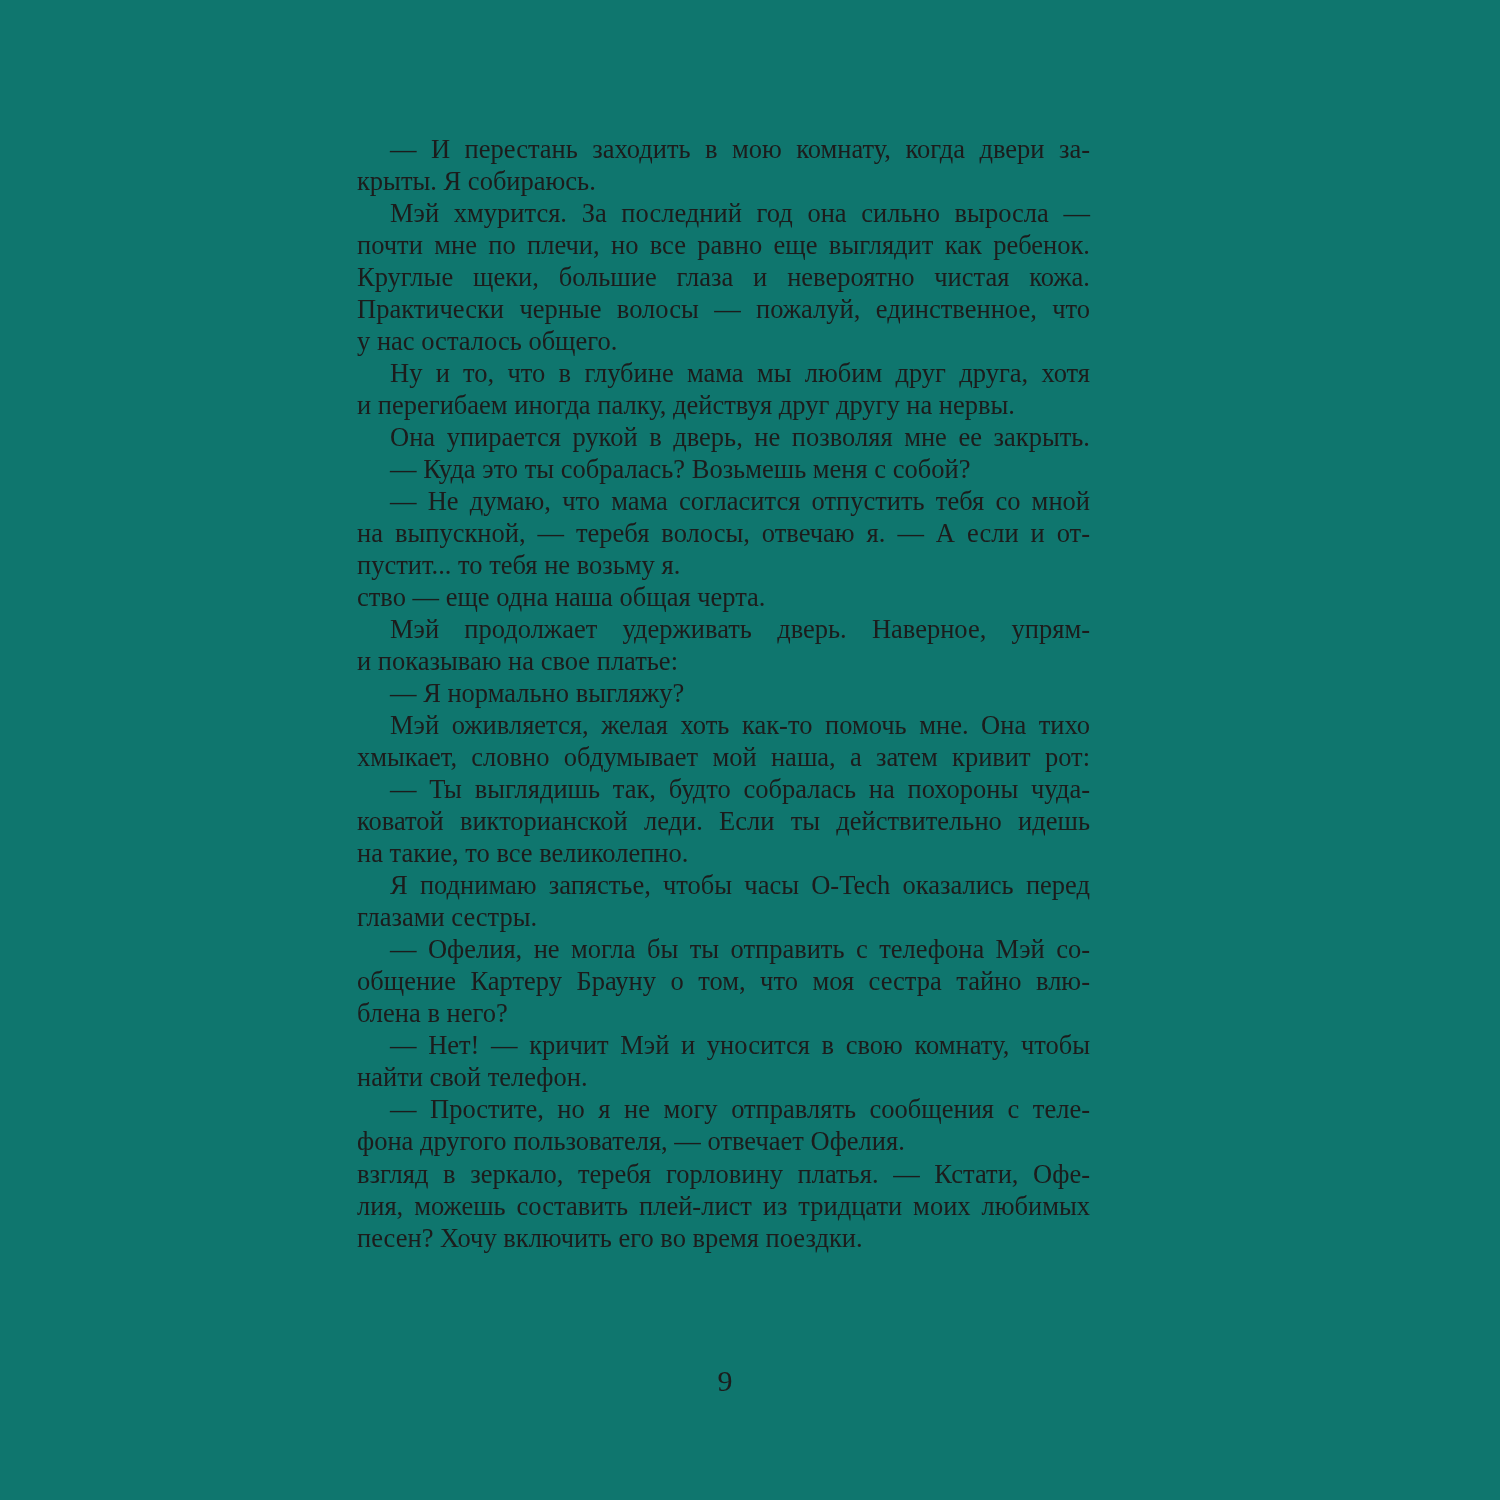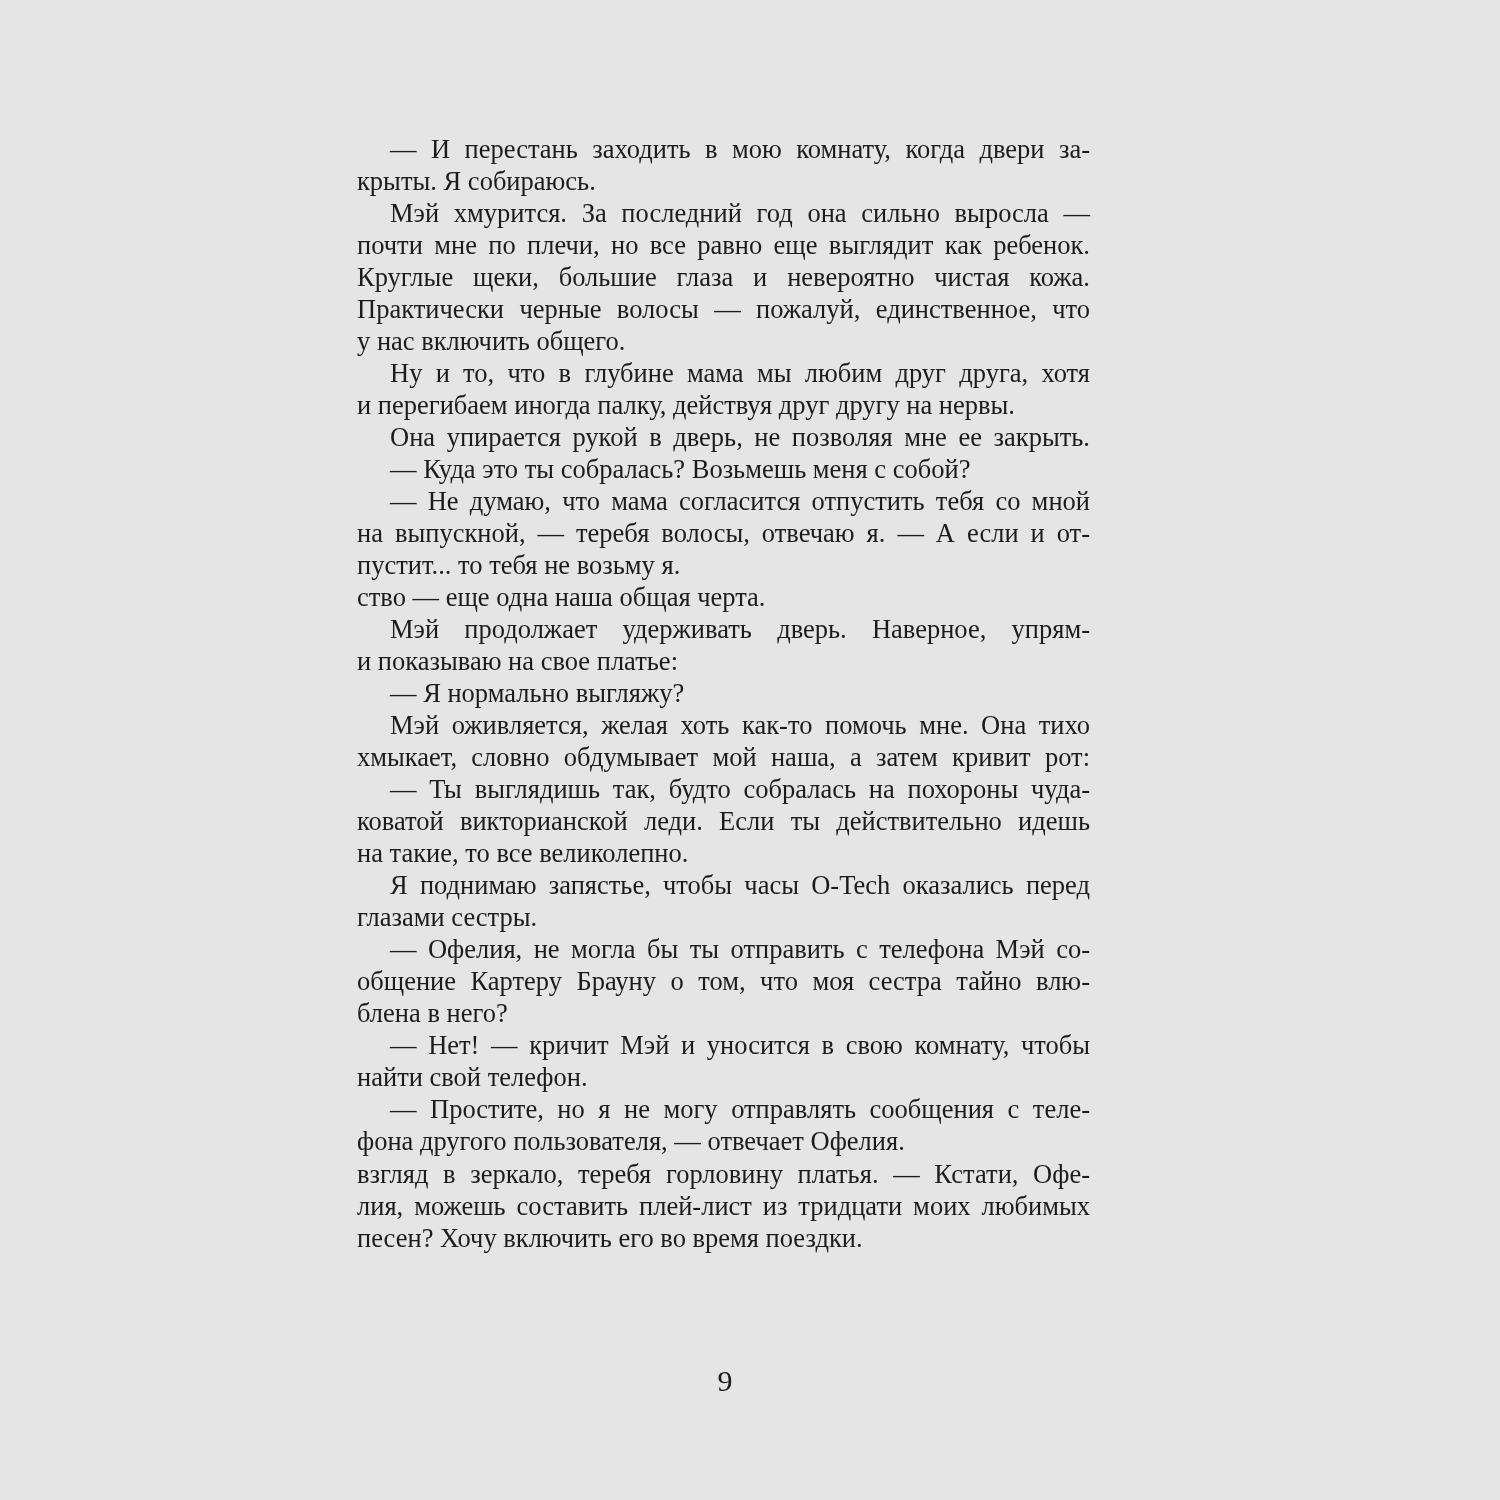--- a/index.html
+++ b/index.html
@@ -12,21 +12,21 @@
       height: 1500px;
       position: relative;
       overflow: hidden;
     }
     .page {
       position: absolute;
       left: 0;
       top: 0;
       width: 1500px;
       height: 1500px;
-      background: #e5e5e5;
+      background: #0f766e;
     }
     .text-block {
       position: absolute;
       left: 357px;
       top: 133px;
       width: 733px;
       font-family: "Liberation Serif", "DejaVu Serif", serif;
       font-size: 26.5px;
       line-height: 32.03px;
       color: #1c1c1c;
@@ -64,21 +64,21 @@
 <body>
 
 <div class="page">
   <div class="text-block" id="text-block">
       <div class="line full indent">— И перестань заходить в мою комнату, когда двери за-</div>
       <div class="line ragged">крыты. Я собираюсь.</div>
       <div class="line full indent">Мэй хмурится. За последний год она сильно выросла —</div>
       <div class="line full">почти мне по плечи, но все равно еще выглядит как ребенок.</div>
       <div class="line full">Круглые щеки, большие глаза и невероятно чистая кожа.</div>
       <div class="line full">Практически черные волосы — пожалуй, единственное, что</div>
-      <div class="line ragged">у нас включить общего.</div>
+      <div class="line ragged">у нас осталось общего.</div>
       <div class="line full indent">Ну и то, что в глубине мама мы любим друг друга, хотя</div>
       <div class="line ragged">и перегибаем иногда палку, действуя друг другу на нервы.</div>
       <div class="line full indent">Она упирается рукой в дверь, не позволяя мне ее закрыть.</div>
       <div class="line ragged indent">— Куда это ты собралась? Возьмешь меня с собой?</div>
       <div class="line full indent">— Не думаю, что мама согласится отпустить тебя со мной</div>
       <div class="line full">на выпускной, — теребя волосы, отвечаю я. — А если и от-</div>
       <div class="line ragged">пустит...  то тебя не возьму я.</div>
       <div class="line ragged">ство — еще одна наша общая черта.</div>
       <div class="line full indent">Мэй продолжает удерживать дверь. Наверное, упрям-</div>
       <div class="line ragged">и показываю на свое платье:</div>

